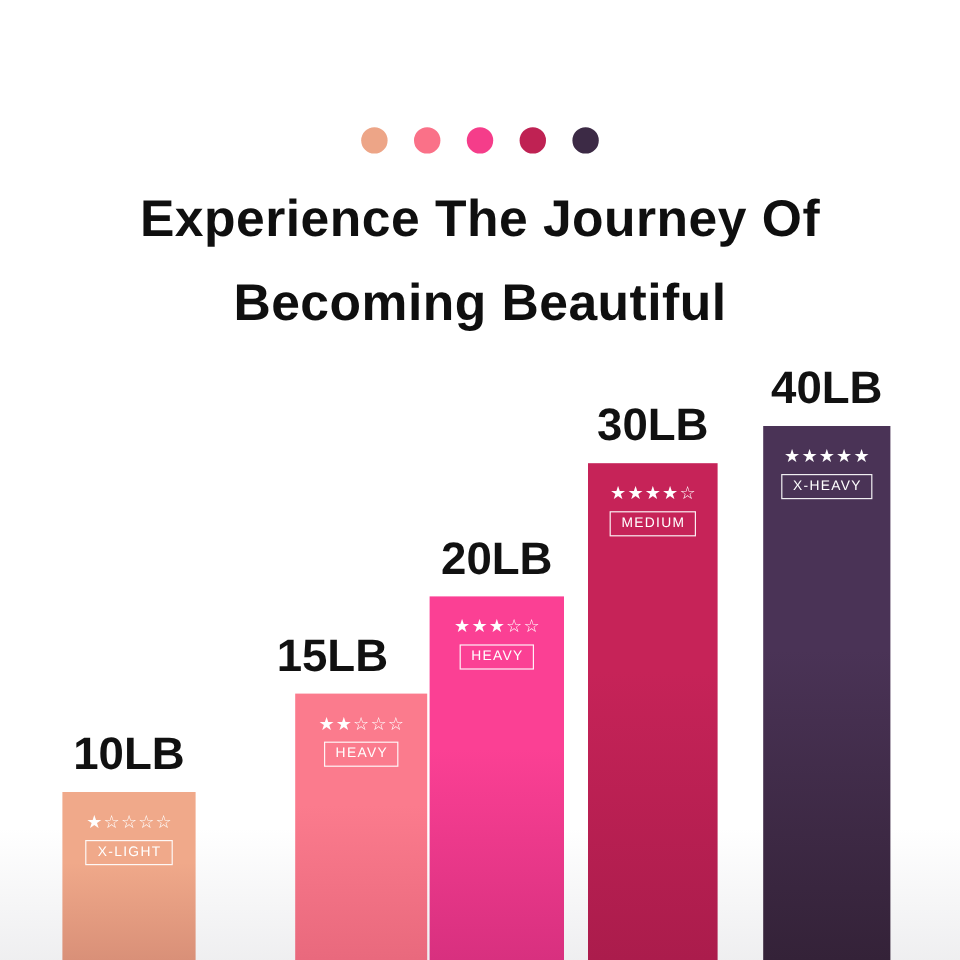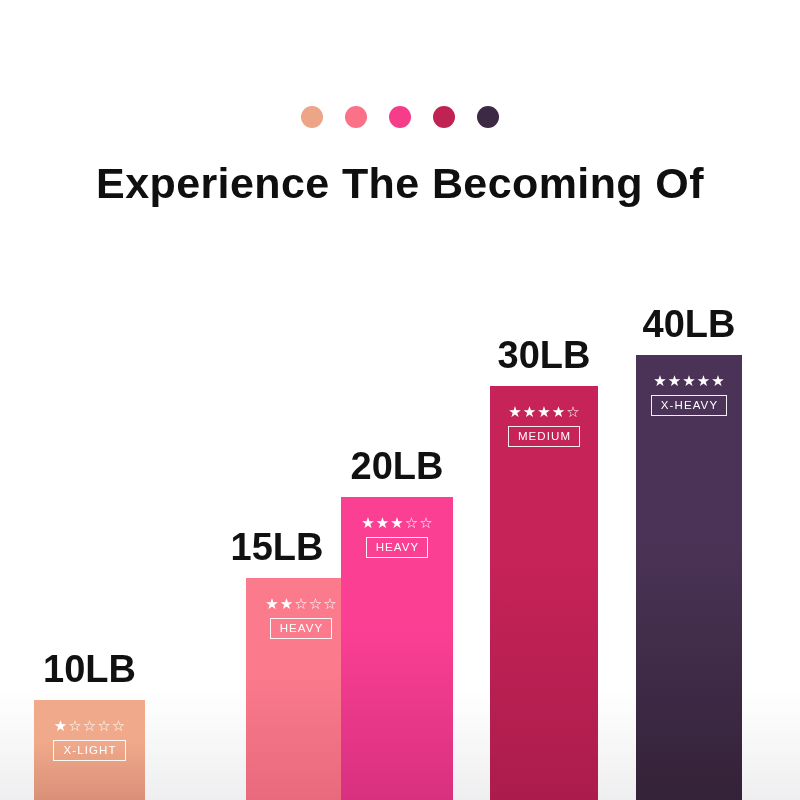--- a/index.html
+++ b/index.html
@@ -138,25 +138,26 @@
 
   <div id="dots-row">
       <div class="dot" style="background: rgb(237, 165, 135);"></div>
       <div class="dot" style="background: rgb(250, 113, 136);"></div>
       <div class="dot" style="background: rgb(245, 61, 138);"></div>
       <div class="dot" style="background: rgb(191, 34, 83);"></div>
       <div class="dot" style="background: rgb(60, 42, 69);"></div>
     </div>
 
   <div id="title-block">
-    <span class="title-line">Experience The Becoming Of</span>
+    <span class="title-line">Experience The Journey Of</span>
+    <span class="title-line">Becoming Beautiful</span>
   </div>
 
   <div id="chart">
-      <div class="bar-group" style="left: 34px; width: 111px; height: 100px;">
+      <div class="bar-group" style="left: 52px; width: 111px; height: 140px;">
         <div class="bar-value">10LB</div>
         <div class="bar" style="background: linear-gradient(rgb(240, 169, 138) 0%, rgb(240, 169, 138) 42%, rgb(217, 144, 120) 100%);">
           <div class="bar-badge">
             <div class="stars">
               <span class="star">★</span>
               <span class="star">☆</span>
               <span class="star">☆</span>
               <span class="star">☆</span>
               <span class="star">☆</span>
             </div>
@@ -172,21 +173,21 @@
               <span class="star">★</span>
               <span class="star">★</span>
               <span class="star">☆</span>
               <span class="star">☆</span>
               <span class="star">☆</span>
             </div>
             <div class="level-label">HEAVY</div>
           </div>
         </div>
       </div>
-      <div class="bar-group" style="left: 341px; width: 112px; height: 303px;">
+      <div class="bar-group" style="left: 358px; width: 112px; height: 303px;">
         <div class="bar-value">20LB</div>
         <div class="bar" style="background: linear-gradient(rgb(251, 64, 148) 0%, rgb(251, 64, 148) 42%, rgb(216, 48, 127) 100%);">
           <div class="bar-badge">
             <div class="stars">
               <span class="star">★</span>
               <span class="star">★</span>
               <span class="star">★</span>
               <span class="star">☆</span>
               <span class="star">☆</span>
             </div>

